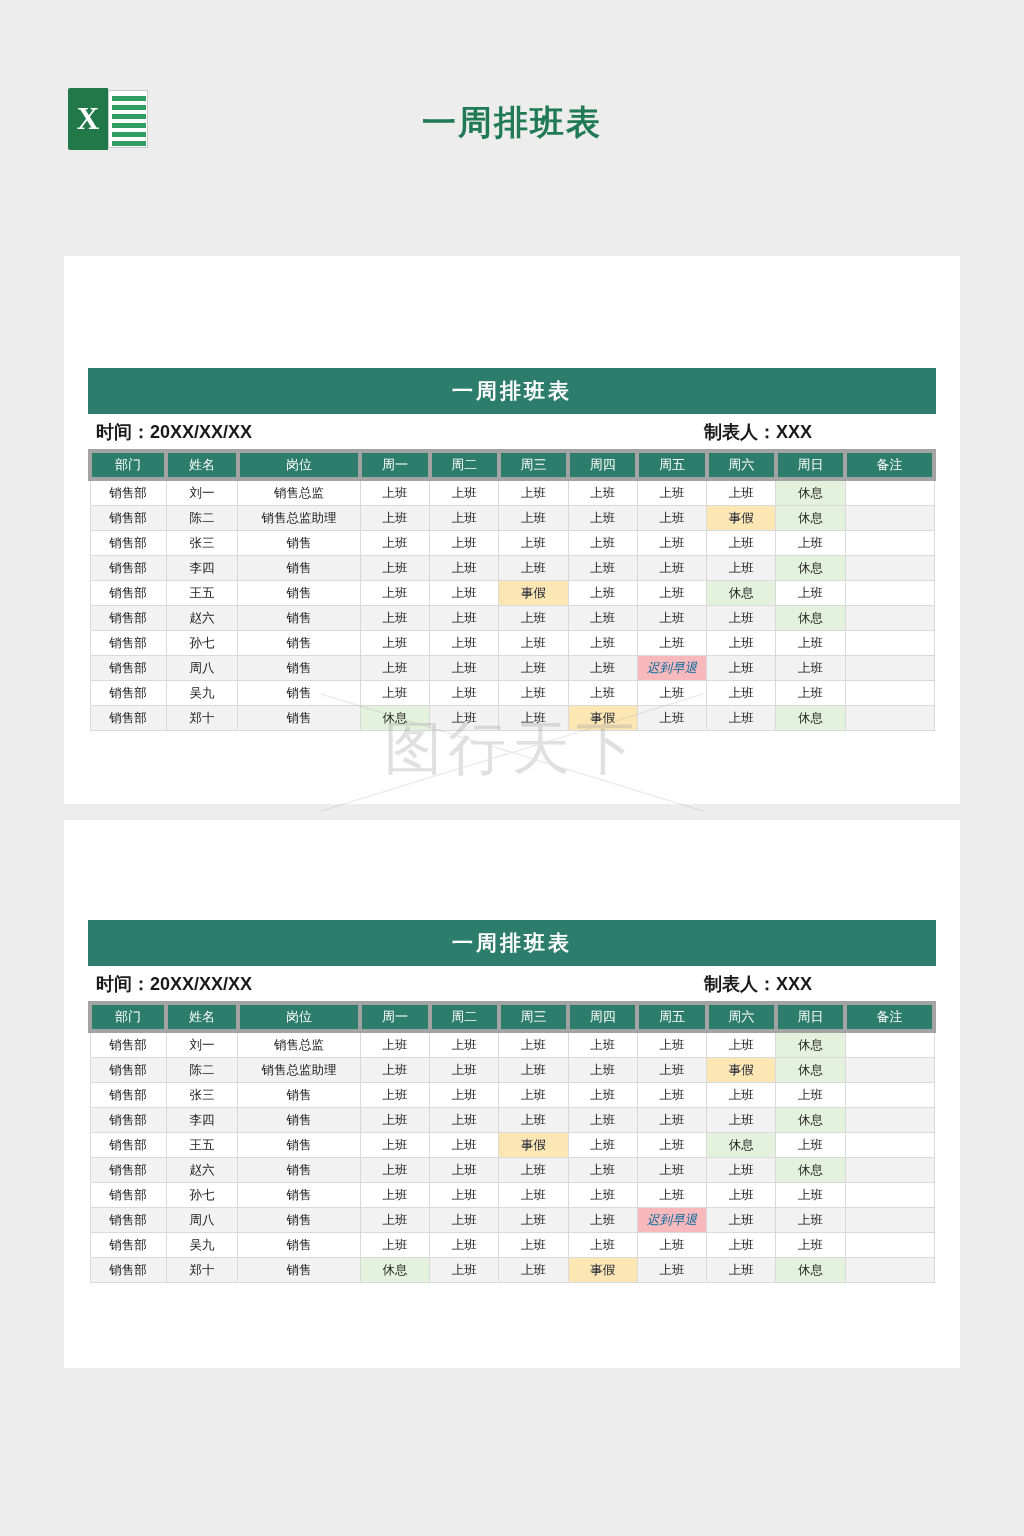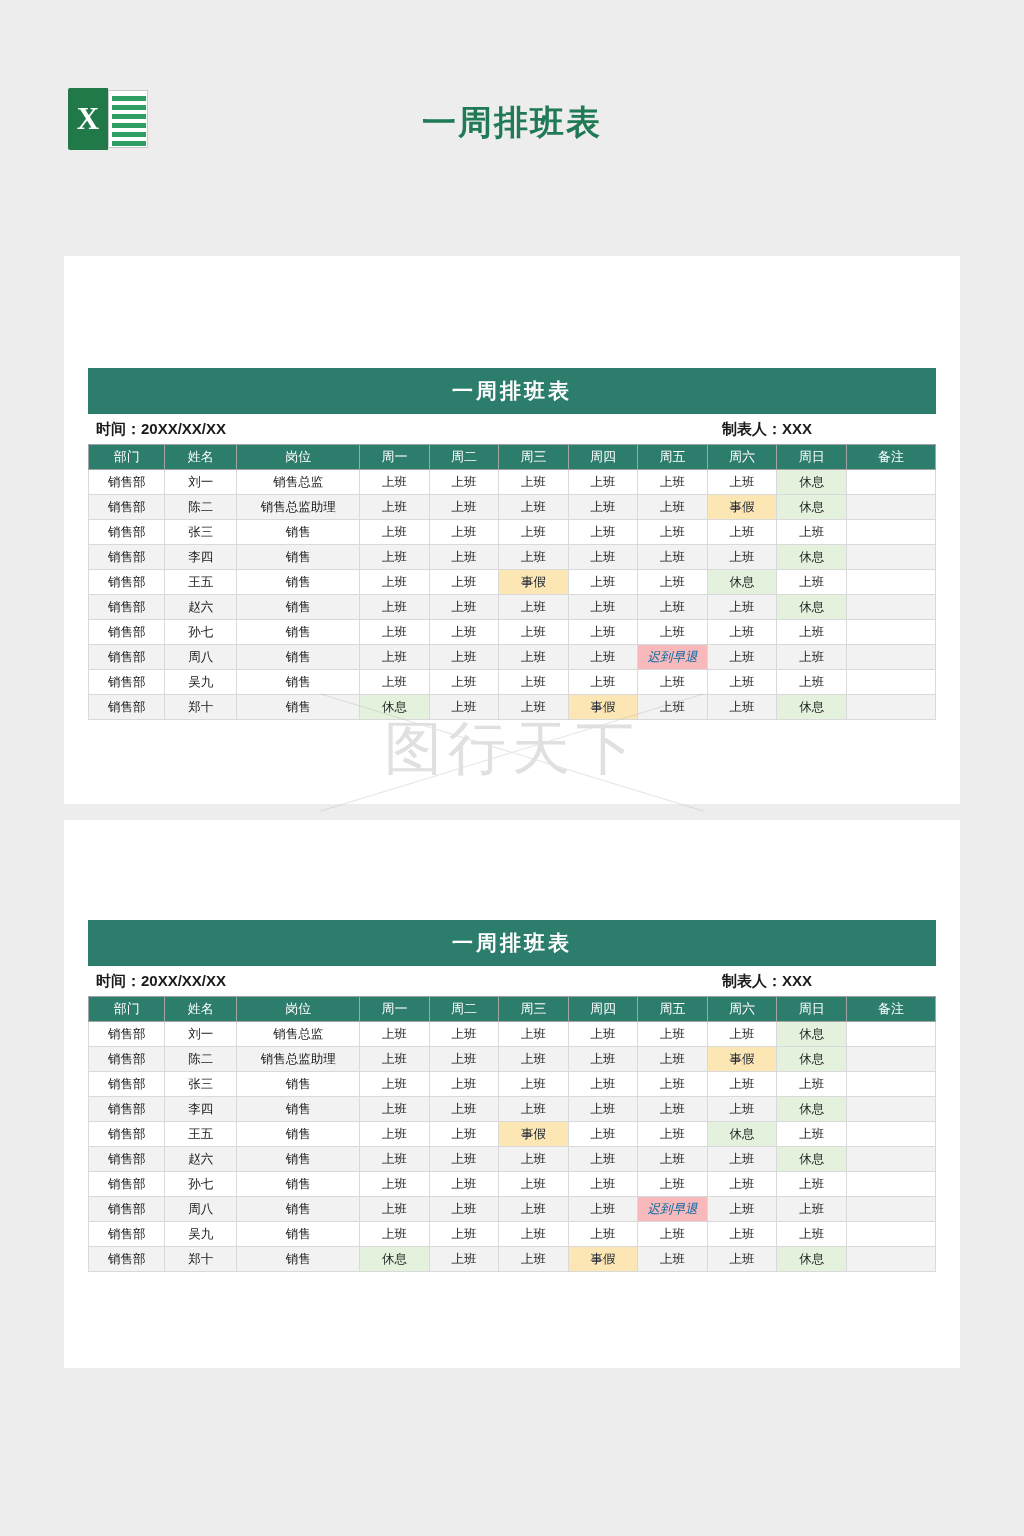--- a/index.html
+++ b/index.html
@@ -105,40 +105,40 @@
     text-align: center;
     font-size: 21px;
     font-weight: bold;
     letter-spacing: 3px;
     height: 46px;
     line-height: 46px;
   }
   .meta-row {
     display: flex;
     justify-content: space-between;
-    font-size: 15px;
+    font-size: 18px;
     font-weight: bold;
     color: #1a1a1a;
     padding: 6px 4px 5px 8px;
   }
   .meta-row .right { padding-right: 120px; }
 
   table.sched {
     width: 100%;
     border-collapse: collapse;
     font-size: 12.5px;
     color: #1a1a1a;
     table-layout: fixed;
   }
   table.sched th {
     background: #2d7d6c;
     color: #fff;
     font-weight: normal;
     height: 22px;
-    border: 1px solid #a3a3a3;
+    border: 4px solid #a3a3a3;
     font-size: 13px;
   }
   table.sched td {
     height: 22px;
     text-align: center;
     border: 1px solid #d9d9d9;
     background: #fff;
   }
   table.sched tr.alt td { background: #f2f2f2; }
   td.rest   { background: #e4f2dd !important; color: #1a1a1a; }

